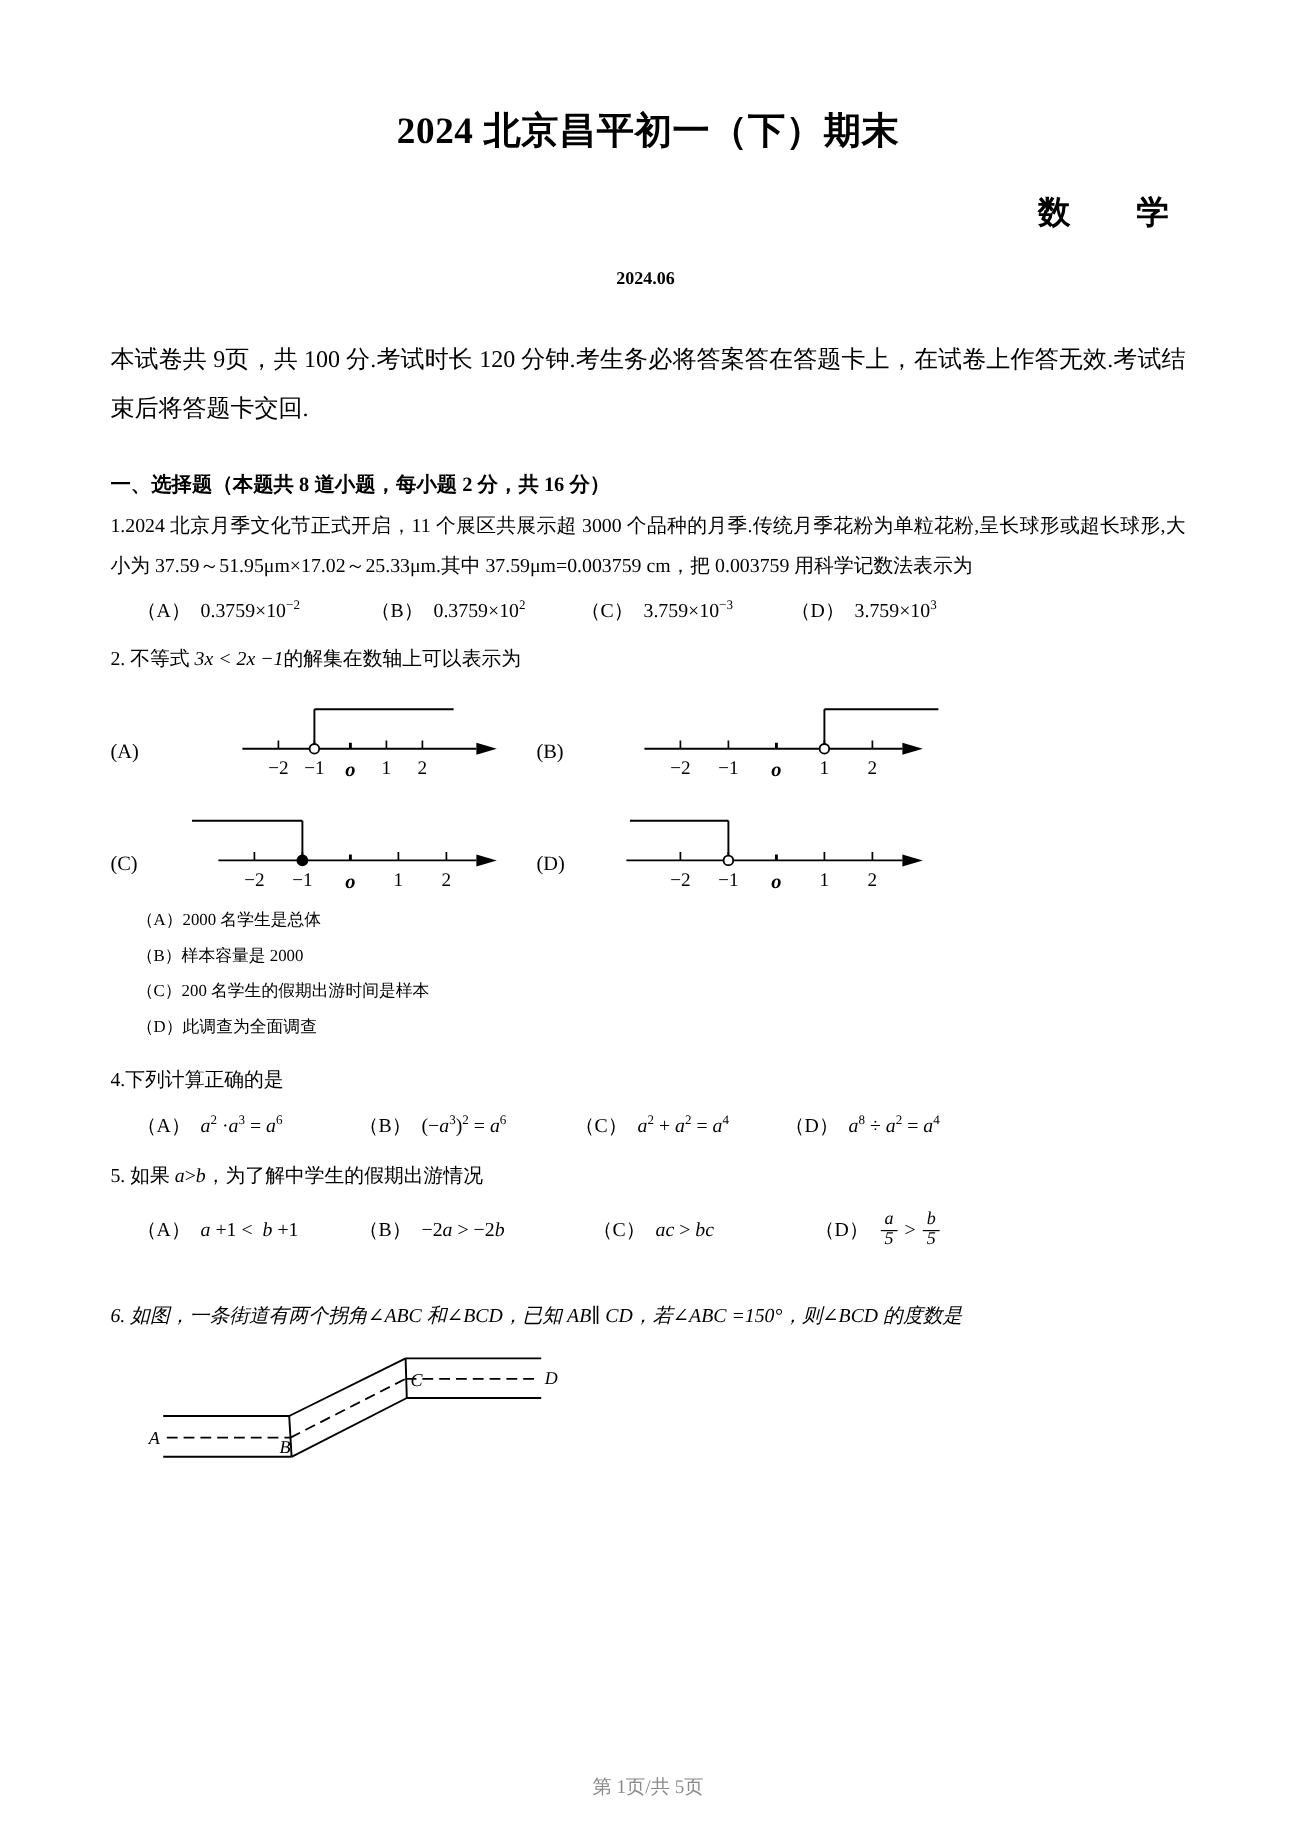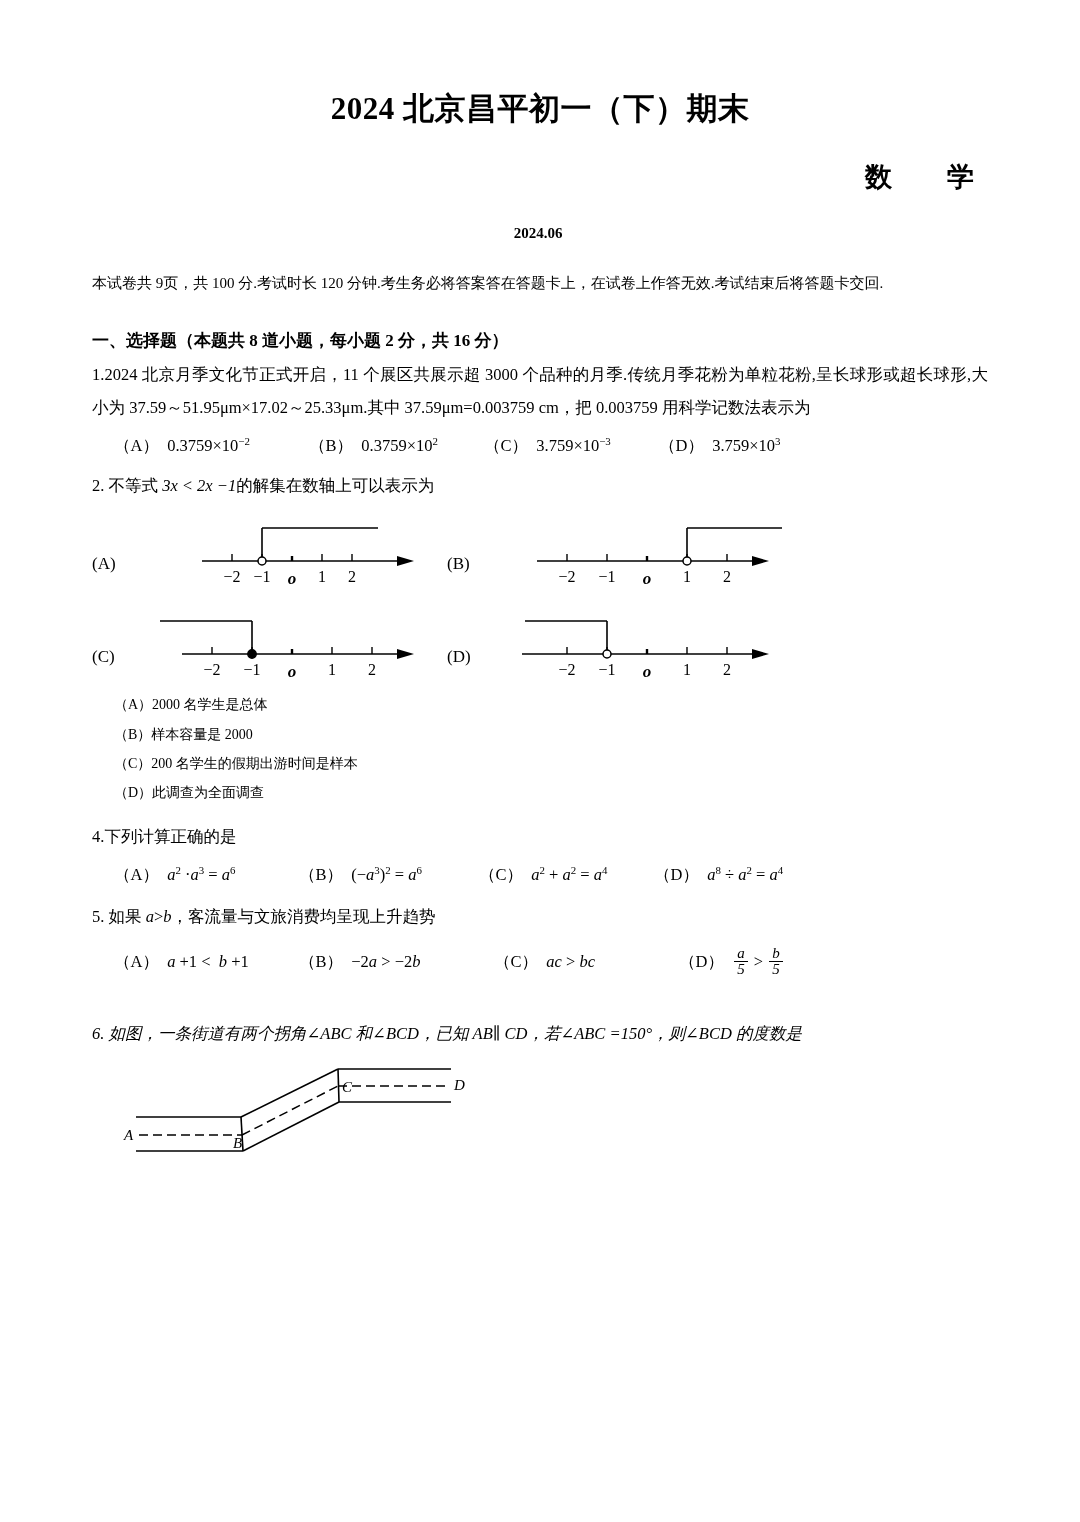--- a/index.html
+++ b/index.html
@@ -39,23 +39,23 @@
   .doc-date {
     text-align: center;
     font-size: 15px;
     font-weight: bold;
     margin-top: 30px;
     padding-right: 4px;
   }
 
   
   .intro {
-    font-size: 15px;
+    font-size: 20px;
     line-height: 2.05;
-    margin-top: 26px;
+    margin-top: 38px;
     text-align: justify;
   }
   .section-head {
     font-size: 17px;
     font-weight: bold;
     margin-top: 30px;
     margin-bottom: 4px;
   }
   .q {
     font-size: 16.5px;
@@ -265,21 +265,21 @@
     <span class="opt" style="width:175px;">
       <span>（C）</span>&nbsp;&nbsp;<span class="mi">a</span><sup>2</sup> + <span class="mi">a</span><sup>2</sup> = <span class="mi">a</span><sup>4</sup>
     </span>
     <span class="opt">
       <span>（D）</span>&nbsp;&nbsp;<span class="mi">a</span><sup>8</sup> ÷ <span class="mi">a</span><sup>2</sup> = <span class="mi">a</span><sup>4</sup>
     </span>
   </div>
 
   <div class="q q-tight" style="margin-top:14px;">
     <span>5. 如果</span>
-    <span><span class="mi">a</span>&gt;<span class="mi">b</span></span><span>，客流量与文旅消费均呈现上升趋势</span>
+    <span><span class="mi">a</span>&gt;<span class="mi">b</span></span><span>，为了解中学生的假期出游情况</span>
   </div>
   <div class="opts-row" style="margin-top:14px;">
     <span class="opt" style="width:185px;">
       <span>（A）</span>&nbsp;&nbsp;<span class="mi">a</span> +1 &lt; &nbsp;<span class="mi">b</span> +1
     </span>
     <span class="opt" style="width:195px;">
       <span>（B）</span>&nbsp;&nbsp;−2<span class="mi">a</span> &gt; −2<span class="mi">b</span>
     </span>
     <span class="opt" style="width:185px;">
       <span>（C）</span>&nbsp;&nbsp;<span class="mi">ac</span> &gt; <span class="mi">bc</span>
@@ -312,14 +312,15 @@
       <line x1="136" y1="76" x2="232" y2="27" stroke="#000" stroke-width="1.5" stroke-dasharray="9,5"></line>
       <line x1="232" y1="27" x2="340" y2="27" stroke="#000" stroke-width="1.5" stroke-dasharray="9,5"></line>
 
       <text x="18" y="81" font-size="15" font-style="italic" font-family="Liberation Serif, serif">A</text>
       <text x="127" y="89" font-size="15" font-style="italic" font-family="Liberation Serif, serif">B</text>
       <text x="236" y="33" font-size="15" font-style="italic" font-family="Liberation Serif, serif">C</text>
       <text x="348" y="31" font-size="15" font-style="italic" font-family="Liberation Serif, serif">D</text>
     </svg>
   </div>
 
+  <div class="footer">第 1页/共 5页</div>
 
 </div>
 
 </body></html>

